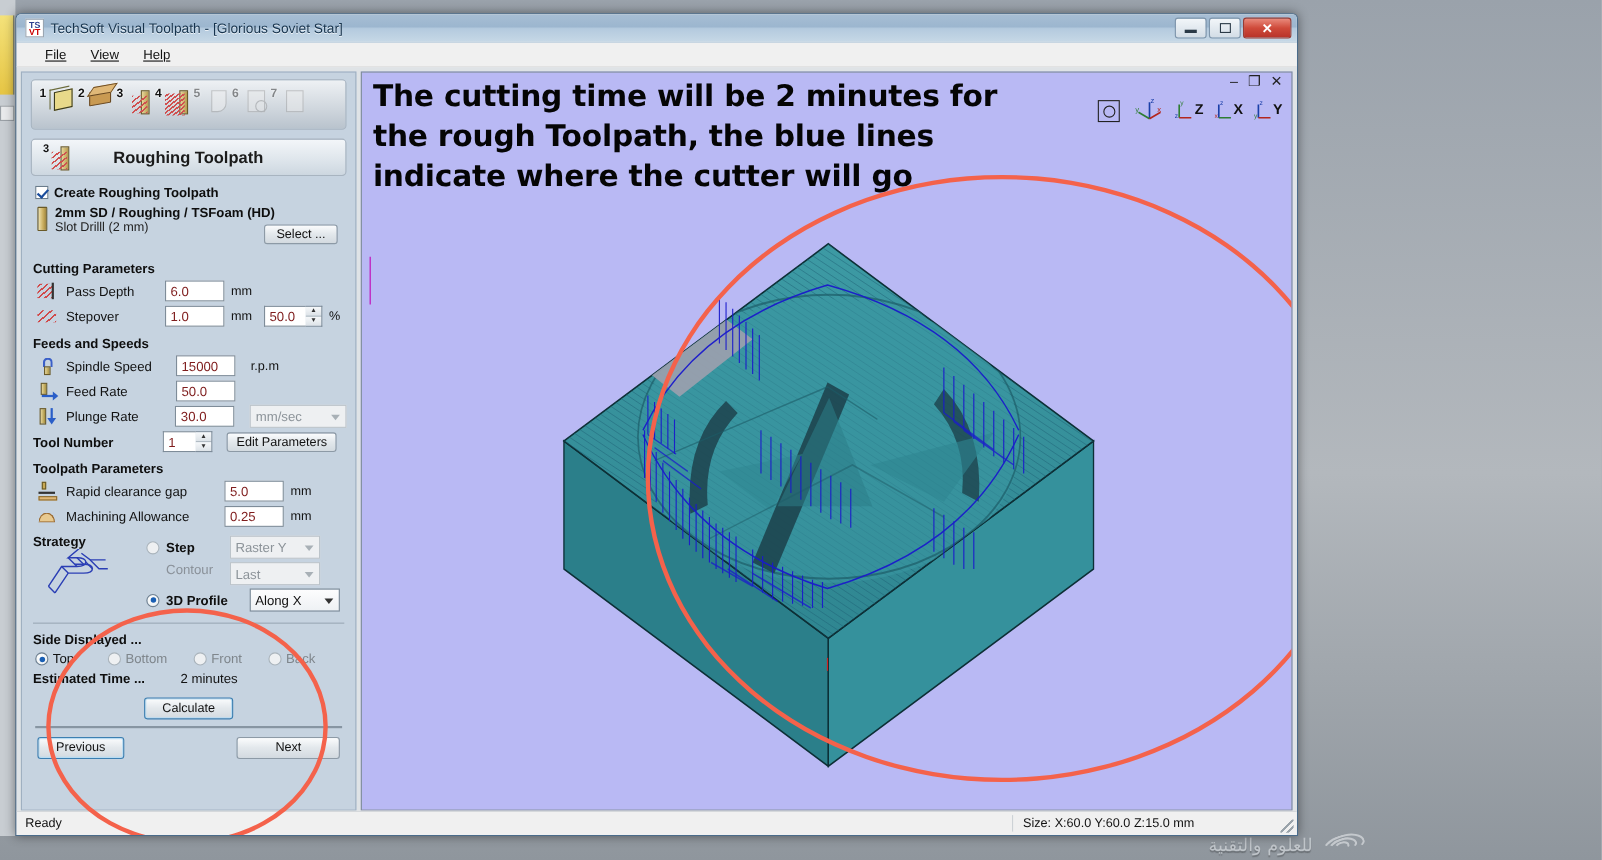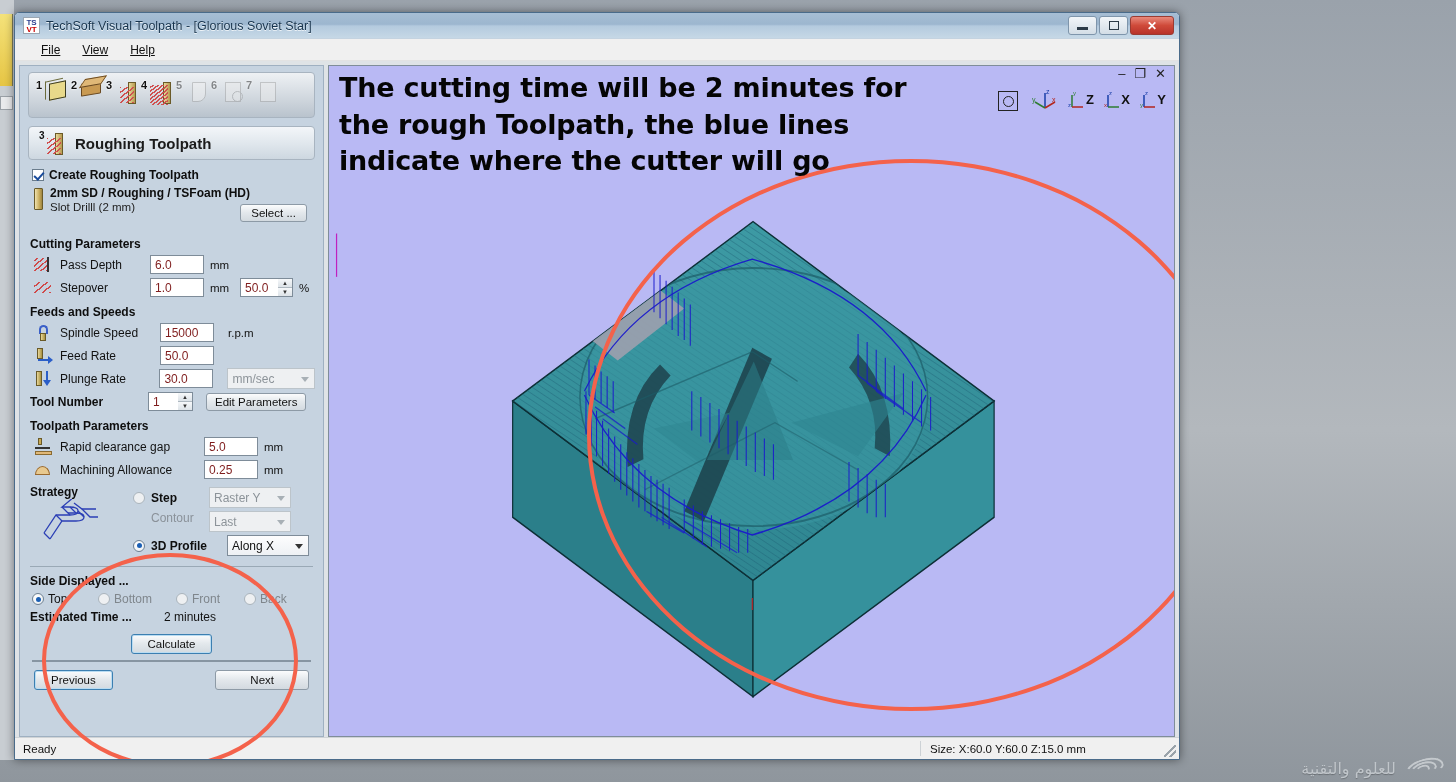--- a/index.html
+++ b/index.html
@@ -29,21 +29,21 @@
     background: linear-gradient(180deg,#f4e27a,#e6c544);
     border-right: 1px solid #7d7d5a;
   }
   #desktop-left-icon2 {
     position: absolute; left: 0px; top: 96px; width: 13px; height: 14px;
     background: #e9eaec; border: 1px solid #9aa0a6;
     font-size: 7px; color: #333; overflow: hidden; line-height: 12px;
   }
   #watermark {
     position: absolute; right: 0; bottom: 0; width: 560px; height: 28px;
-    display: flex; align-items: center; justify-content: flex-end;
+    display: flex; align-items: center; justify-content: center;
     gap: 8px; padding-right: 6px;
     opacity: .55;
   }
   #watermark .wm-text {
     font-family: "DejaVu Sans", sans-serif;
     font-size: 16px; color: #e8ecef; direction: rtl;
     text-shadow: 0 1px 1px rgba(0,0,0,.45);
   }
   #watermark .wm-logo {
     width: 46px; height: 24px; position: relative;
@@ -171,21 +171,21 @@
   .step-icon.dim { opacity: .45; }
 
   #step-header {
     height: 34px;
     background: linear-gradient(180deg,#f3f6f9,#dfe6ec 55%,#cdd7e0);
     border: 1px solid #a8b4c0; border-radius: 4px;
     display: flex; align-items: center; gap: 10px; padding: 0 10px;
     margin-bottom: 6px;
   }
   #step-header .sh-icon { position: relative; width: 26px; height: 26px; }
-  #step-header .sh-title { font-size: 15px; font-weight: bold; color: #1b1b1b; }
+  #step-header .sh-title { font-size: 15px; font-weight: bold; color: #1b1b1b; margin-left: 28px; }
 
   .chk-row { display: flex; align-items: center; gap: 5px; margin: 2px 0 4px 4px; }
   .chkbox {
     width: 12px; height: 12px; background: #fff; border: 1px solid #6a7c8c;
     position: relative; cursor: pointer;
   }
   .chkbox.on:after {
     content: ''; position: absolute; left: 3px; top: 0px;
     width: 4px; height: 8px; border: solid #1a4c9c;
     border-width: 0 2px 2px 0; transform: rotate(42deg);

